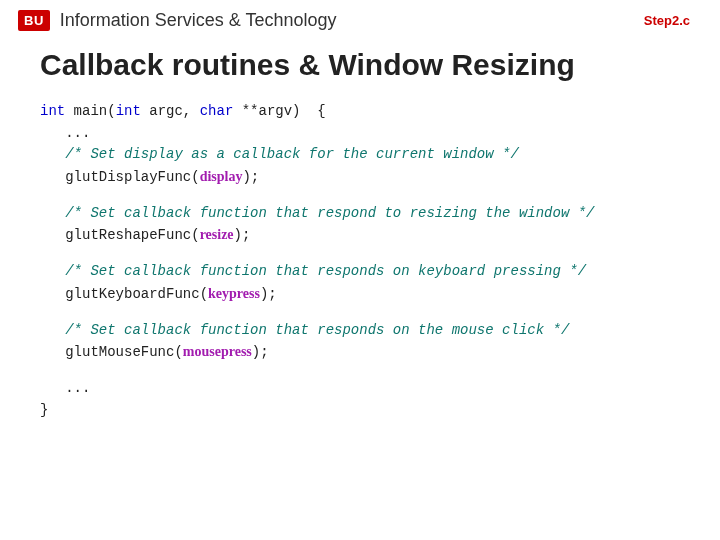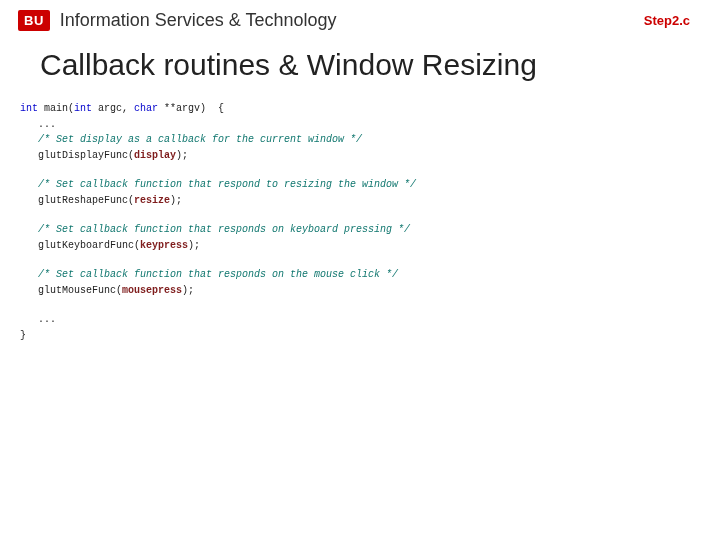--- a/index.html
+++ b/index.html
@@ -56,53 +56,54 @@
 
     .step-label {
       color: #cc0000;
       font-size: 13px;
       font-weight: bold;
     }
 
     
     .slide-title {
       font-size: 30px;
-      font-weight: normal;
+      font-weight: bold;
       color: #222222;
       padding: 10px 40px 18px 40px;
       line-height: 1.2;
     }
 
     
     .code-area {
-      padding: 0 20px;
+      padding: 0 40px;
       font-family: 'Courier New', Courier, monospace;
-      font-size: 10px;
+      font-size: 14px;
       line-height: 1.55;
       color: #222222;
     }
 
     .code-line {
       white-space: pre;
       display: block;
     }
 
     .kw {
       color: #0000cc;
       font-weight: normal;
     }
 
     .comment {
       color: #0f766e;
       font-style: italic;
     }
 
     .func-highlight {
-      color: #7f1d1d;
+      color: #a21caf;
       font-weight: bold;
+      font-family: Liberation Serif, serif;
     }
 
     .spacing {
       height: 14px;
     }
   </style>
 </head>
 <body>
 
 <div class="slide">

